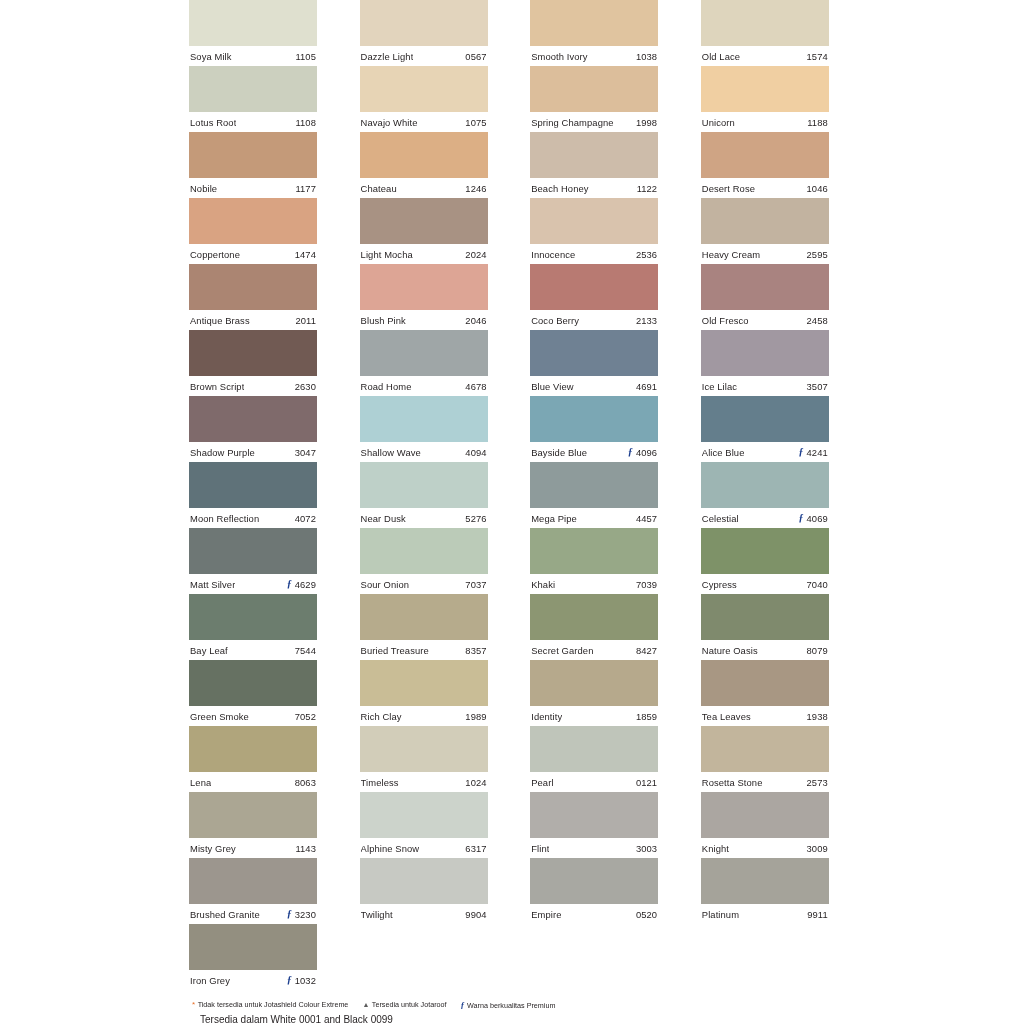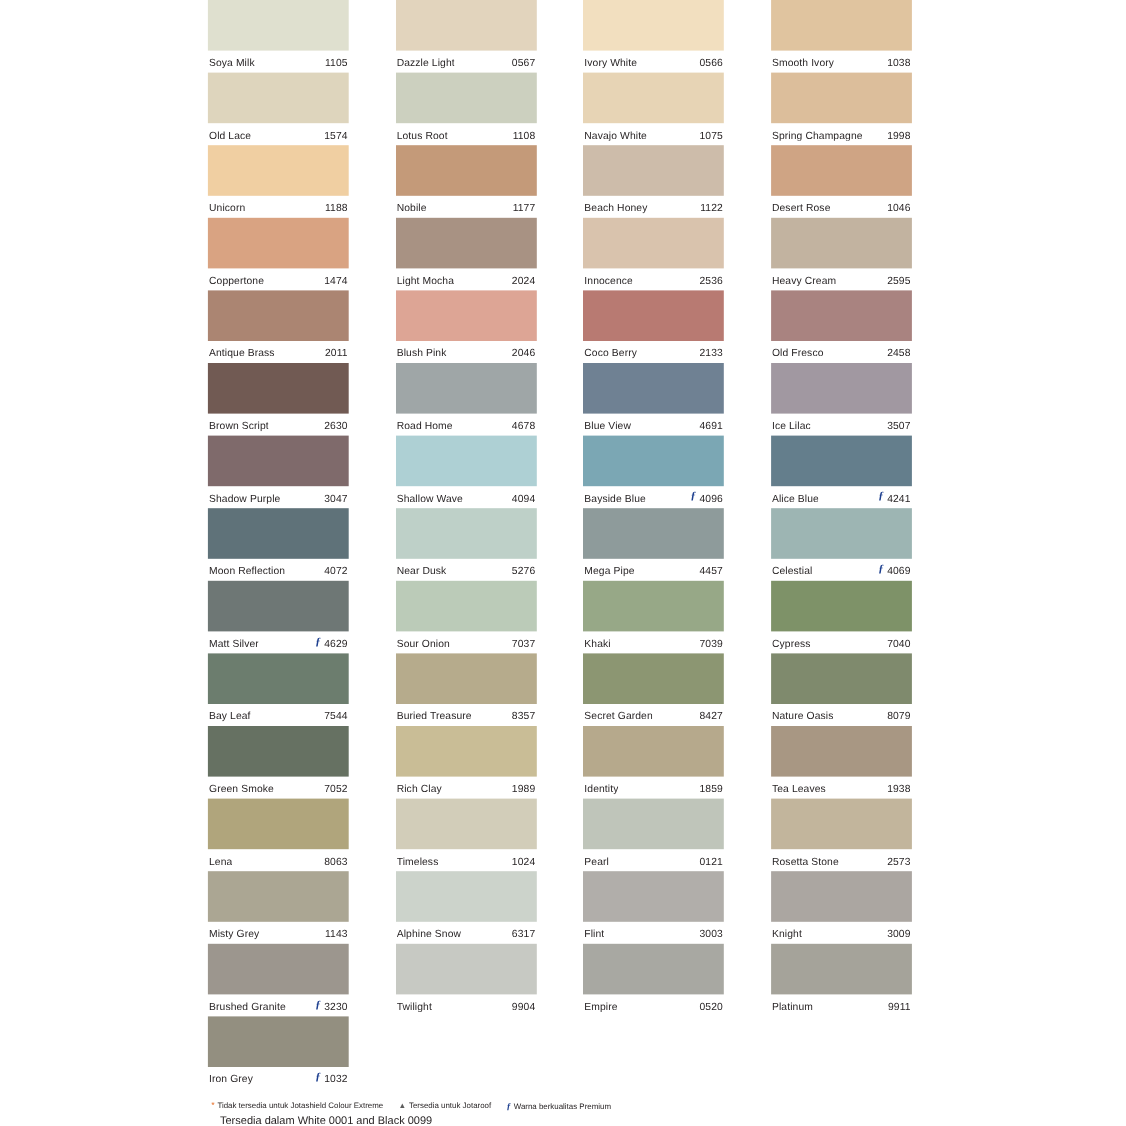--- a/index.html
+++ b/index.html
@@ -122,30 +122,20 @@
         <div class="swatch" style="background-color: rgb(226, 212, 189);"></div>
         <div class="caption">
           <span class="cname">Dazzle Light</span>
           <span class="cright">
             <span class="premium-icon hidden"></span>
             <span class="ccode">0567</span>
           </span>
         </div>
       </div>
       <div class="cell">
-        <div class="swatch" style="background-color: rgb(242, 223, 191);"></div>
-        <div class="caption">
-          <span class="cname">Ivory White</span>
-          <span class="cright">
-            <span class="premium-icon hidden"></span>
-            <span class="ccode">0566</span>
-          </span>
-        </div>
-      </div>
-      <div class="cell">
         <div class="swatch" style="background-color: rgb(224, 196, 159);"></div>
         <div class="caption">
           <span class="cname">Smooth Ivory</span>
           <span class="cright">
             <span class="premium-icon hidden"></span>
             <span class="ccode">1038</span>
           </span>
         </div>
       </div>
       <div class="cell">
@@ -198,20 +188,30 @@
           </span>
         </div>
       </div>
       <div class="cell">
         <div class="swatch" style="background-color: rgb(196, 154, 121);"></div>
         <div class="caption">
           <span class="cname">Nobile</span>
           <span class="cright">
             <span class="premium-icon hidden"></span>
             <span class="ccode">1177</span>
+          </span>
+        </div>
+      </div>
+      <div class="cell">
+        <div class="swatch" style="background-color: rgb(220, 175, 133);"></div>
+        <div class="caption">
+          <span class="cname">Chateau</span>
+          <span class="cright">
+            <span class="premium-icon hidden"></span>
+            <span class="ccode">1246</span>
           </span>
         </div>
       </div>
       <div class="cell">
         <div class="swatch" style="background-color: rgb(205, 188, 170);"></div>
         <div class="caption">
           <span class="cname">Beach Honey</span>
           <span class="cright">
             <span class="premium-icon hidden"></span>
             <span class="ccode">1122</span>

